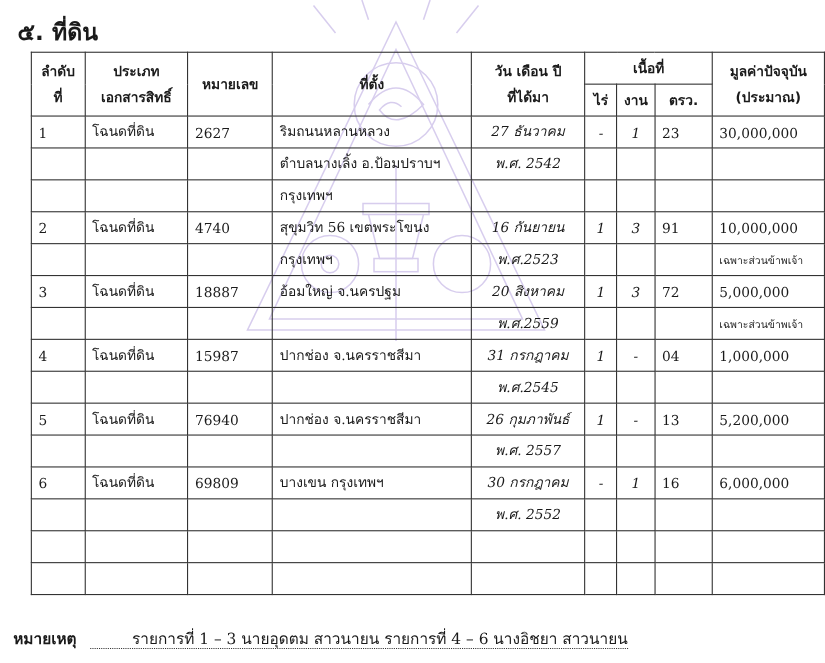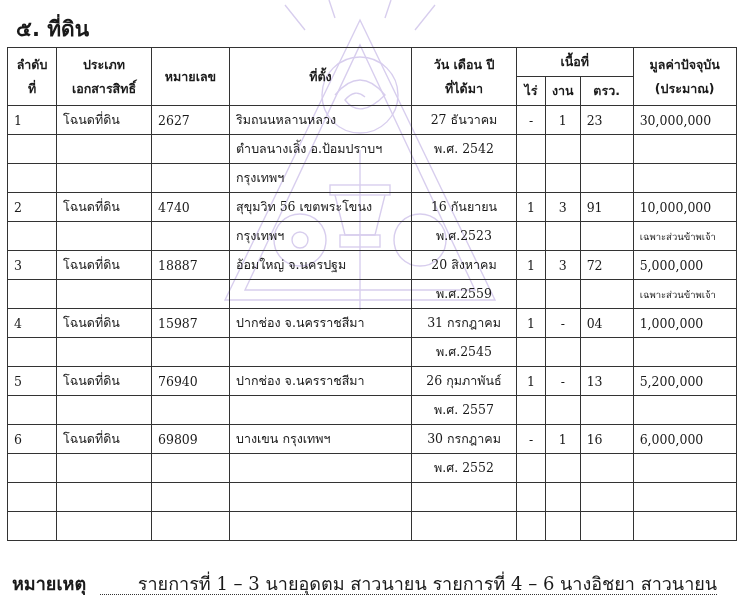--- a/index.html
+++ b/index.html
@@ -11,39 +11,39 @@
   .watermark {
     position: absolute; left: 195px; top: 0; width: 330px; height: 330px;
     pointer-events: none; opacity: 0.55;
   }
   .section-title {
     position: absolute; left: 16px; top: 12px;
     font-family: "DejaVu Sans", "Liberation Sans", sans-serif;
     font-weight: bold; font-size: 21px;
   }
   table.assets {
-    position: absolute; left: 7px; top: 47px;
+    position: absolute; left: 28px; top: 47px;
     border-collapse: collapse; table-layout: fixed;
     font-size: 12.5px;
   }
   table.assets td, table.assets th {
     border: 1px solid #333; padding: 0 6px; height: 28px;
     white-space: nowrap; overflow: hidden; vertical-align: middle;
     background: transparent;
   }
   table.assets th {
     font-family: "DejaVu Sans", "Liberation Sans", sans-serif;
     font-weight: bold; font-size: 12.5px; text-align: center; line-height: 24px;
   }
   th.area-head { height: 26px; }
   th.sub-head { height: 26px; }
-  td.c { text-align: center; }
+  td.c { text-align: center; font-style: italic; }
   td.small { font-size: 9.5px; margin-left: 35px; }
   .note {
-    position: absolute; left: 12px; top: 569px; font-size: 18px;
+    position: absolute; left: 12px; top: 569px; font-size: 14px;
     font-family: "DejaVu Serif", "Liberation Serif", serif;
   }
   .note-label { font-family: "DejaVu Sans", "Liberation Sans", sans-serif; font-weight: bold; margin-right: 8px; }
   .note-text { border-bottom: 1px dotted #333; padding-left: 38px; }
 </style>
 </head>
 <body>
 
 <svg class="watermark" viewBox="0 0 330 330" xmlns="http://www.w3.org/2000/svg">
   <g fill="none" stroke="#b8a6e0" stroke-width="1.4">

